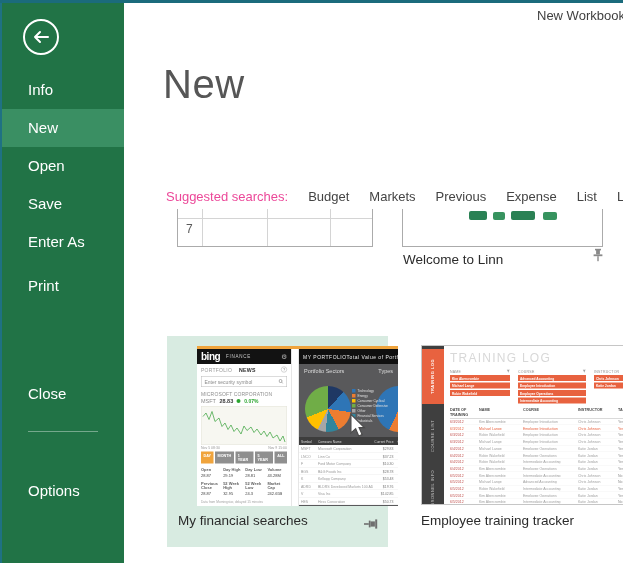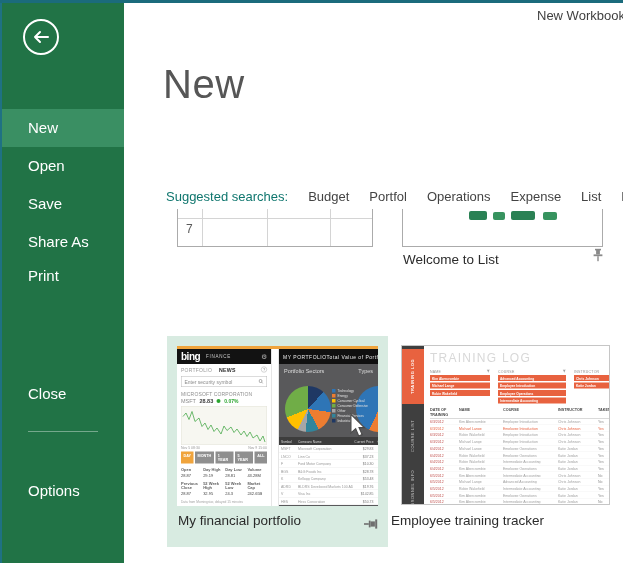--- a/index.html
+++ b/index.html
@@ -23,21 +23,21 @@
 
   
   .titlebar-title { position:absolute; left:537px; top:8px; font-size:13px; color:#3f3f3f; white-space:nowrap; }
   .heading { position:absolute; left:163px; top:62px; font-size:40px; font-weight:300; color:#565656; letter-spacing:.5px; }
   .search-wrap { position:absolute; left:166px; top:147px; width:457px; height:29px; }
   .search-wrap input { width:100%; height:100%; border:1px solid #bfbfbf; padding:0 9px; font-size:13.5px;
                        font-family:inherit; color:#444; outline:none; }
   .search-wrap input::placeholder { color:#767676; opacity:1; }
   .suggested { position:absolute; left:166px; top:189px; right:0; display:flex; gap:20px; align-items:center;
                font-size:13px; color:#444; white-space:nowrap; overflow:hidden; }
-  .sug-label { color:#0f766e; }
+  .sug-label { color:#ec4899; }
   .sug-links { display:flex; gap:20px; }
   .sug-link { cursor:pointer; }
 
   
   .tile-blank { position:absolute; left:177px; top:209px; width:196px; height:38px;
                 border-left:1px solid #ababab; border-right:1px solid #ababab; border-bottom:1px solid #ababab;
                 background:#fff; cursor:pointer; }
   .tb-hline { position:absolute; left:0; right:0; top:9px; height:1px; background:#d4d4d4; }
   .tb-vline { position:absolute; top:0; bottom:0; width:1px; background:#d4d4d4; }
   .tb-rownum { position:absolute; left:8px; top:13px; font-size:12px; color:#5a5a5a; }
@@ -48,21 +48,21 @@
   .wl-mark { position:absolute; border-radius:2px; }
 
   .tile-label { position:absolute; font-size:13.5px; color:#2b2b2b; white-space:nowrap; }
 
   
   .pin { position:absolute; cursor:pointer; }
 
   
   .sel-card { position:absolute; left:167px; top:336px; width:221px; height:211px; background:#d8ebe1; cursor:pointer; }
 
-  .thumb { position:absolute; overflow:hidden; background:#fff; }
+  .thumb { position:absolute; overflow:hidden; background:#fff;margin-left:20px; }
   .scale2 { transform:scale(.5); transform-origin:0 0; }
 
   
   .pf-thumb { left:177px; top:346px; width:201px; height:160px; cursor:pointer; }
   .pf-orange { width:100%; height:3px; background:#f0a43c; }
   .pf-inner { width:402px; height:314px; display:flex; }
   .pf-left { width:188px; background:#fff; overflow:hidden; }
   .pf-gutter { width:16px; background:#fff; border-left:1px solid #ccc; border-right:1px solid #ccc; }
   .pf-right { width:198px; background:#59595b; position:relative; overflow:hidden; }
 
@@ -154,61 +154,62 @@
   <div class="left-edge"></div>
 
   <div class="titlebar-title">New Workbook</div>
 
   <div class="sidebar">
     <div class="back-btn">
       <svg width="18" height="14" viewBox="0 0 18 14">
         <path d="M16 7H3M8 2L3 7l5 5" stroke="#fff" stroke-width="2" fill="none" stroke-linecap="round" stroke-linejoin="round"></path>
       </svg>
     </div>
+    <div class="nav" style="top:71px">Info</div>
     <div class="nav selected" style="top:109px">New</div>
     <div class="nav" style="top:147px">Open</div>
     <div class="nav" style="top:185px">Save</div>
-    <div class="nav" style="top:223px">Share As</div>
-    <div class="nav" style="top:257px">Print</div>
+    <div class="nav" style="top:223px">Enter As</div>
+    <div class="nav" style="top:267px">Print</div>
     <div class="nav" style="top:375px">Close</div>
     <div class="nav-divider"></div>
     <div class="nav" style="top:472px">Options</div>
   </div>
 
   <div class="heading">New</div>
 
 
   <div class="suggested">
     <span class="sug-label">Suggested searches:</span>
     <span class="sug-links">
 
     <span class="sug-link">Budget</span>
-        <span class="sug-link">Portfol</span>
-        <span class="sug-link">Operations</span>
+        <span class="sug-link">Markets</span>
+        <span class="sug-link">Previous</span>
         <span class="sug-link">Expense</span>
         <span class="sug-link">List</span>
         <span class="sug-link">Loan</span>
       </span>
   </div>
 
   <div class="tile-blank">
     <div class="tb-hline"></div>
     <div class="tb-vline" style="left:24px"></div>
     <div class="tb-vline" style="left:89px"></div>
     <div class="tb-vline" style="left:152px"></div>
     <span class="tb-rownum">7</span>
   </div>
 
   <div class="tile-welcome">
     <div class="wl-mark" style="left:66px;top:2px;width:18px;height:9px;background:#2a8154"></div>
     <div class="wl-mark" style="left:90px;top:3px;width:12px;height:8px;background:#37935f"></div>
     <div class="wl-mark" style="left:108px;top:2px;width:24px;height:9px;background:#2a8154"></div>
     <div class="wl-mark" style="left:140px;top:3px;width:14px;height:8px;background:#37935f"></div>
   </div>
-  <div class="tile-label" style="left:403px; top:252px">Welcome to List</div>
+  <div class="tile-label" style="left:403px; top:252px">Welcome to Linn</div>
   <div class="pin" style="left:592px; top:248px">
     <svg width="12" height="14" viewBox="0 0 12 14">
       <rect x="3" y="0.8" width="6" height="1.6" fill="#8a8a8a"></rect>
       <rect x="4.1" y="1.6" width="3.8" height="4.8" fill="#8a8a8a"></rect>
       <rect x="1.6" y="6.4" width="8.8" height="1.8" fill="#8a8a8a"></rect>
       <rect x="5.3" y="8.2" width="1.4" height="5" fill="#8a8a8a"></rect>
     </svg>
   </div>
 
   <div class="sel-card"></div>
@@ -413,21 +414,21 @@
                 <span class="c-sym">HES</span>
                 <span class="c-name">Hess Corporation</span>
                 <span class="c-price">$50.73</span>
                 <span class="c-extra"></span>
               </div>
             </div>
         </div>
       </div>
     </div>
   </div>
-  <div class="tile-label" style="left:178px; top:513px">My financial portfolio</div>
+  <div class="tile-label" style="left:178px; top:513px">My financial searches</div>
   <div class="pin" style="left:364px; top:516px">
     <svg width="16" height="12" viewBox="0 0 16 12">
       <rect x="0" y="5.2" width="4.8" height="1.6" fill="#6f6f6f"></rect>
       <rect x="4.8" y="2.6" width="1.7" height="6.8" fill="#6f6f6f"></rect>
       <rect x="6.5" y="3.4" width="4.4" height="5.2" fill="#6f6f6f"></rect>
       <rect x="11.2" y="1.4" width="2" height="9.2" fill="#6f6f6f"></rect>
     </svg>
   </div>
 
   <div class="thumb tt-thumb">
@@ -591,20 +592,20 @@
                 <span class="tc2">Kim Abercrombie</span>
                 <span class="tc3">Intermediate Accounting</span>
                 <span class="tc4">Katie Jordan</span>
                 <span class="tc5">No</span>
               </div>
             </div>
         </div>
       </div>
     </div>
   </div>
-  <div class="tile-label" style="left:391px; top:513px">Employee training tracker</div>
+  <div class="tile-label" style="left:421px; top:513px">Employee training tracker</div>
 
   <div class="cursor">
     <svg width="17" height="25" viewBox="0 0 12 19">
       <path d="M1 1v14.2l3.6-3.3 2.3 5.6 2.6-1.1-2.3-5.3H11.2Z" fill="#fff" stroke="#4a4a4a" stroke-width="0.9"></path>
     </svg>
   </div>
 </div>
 
 </body></html>

